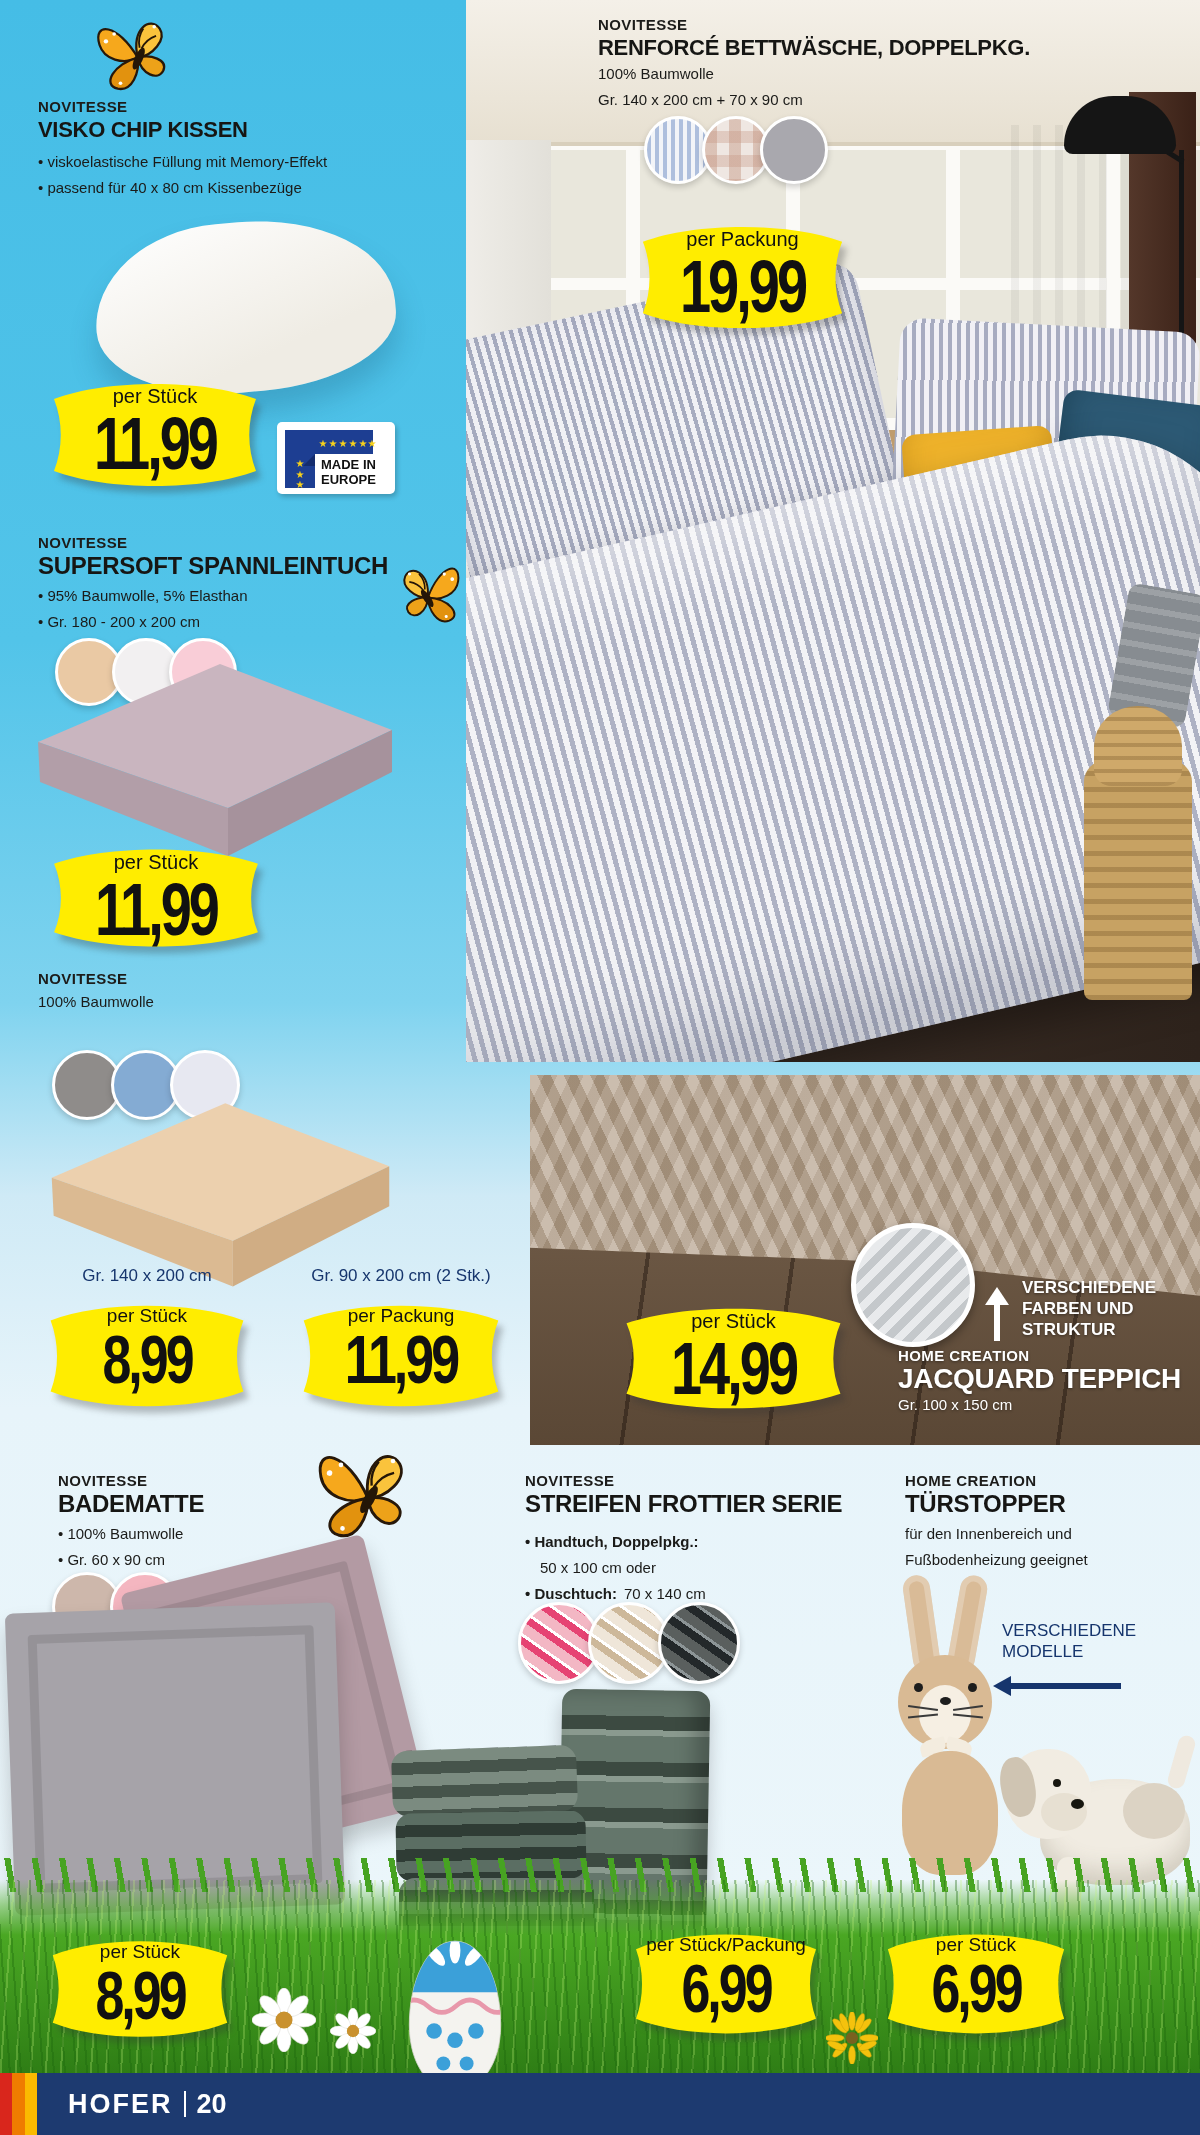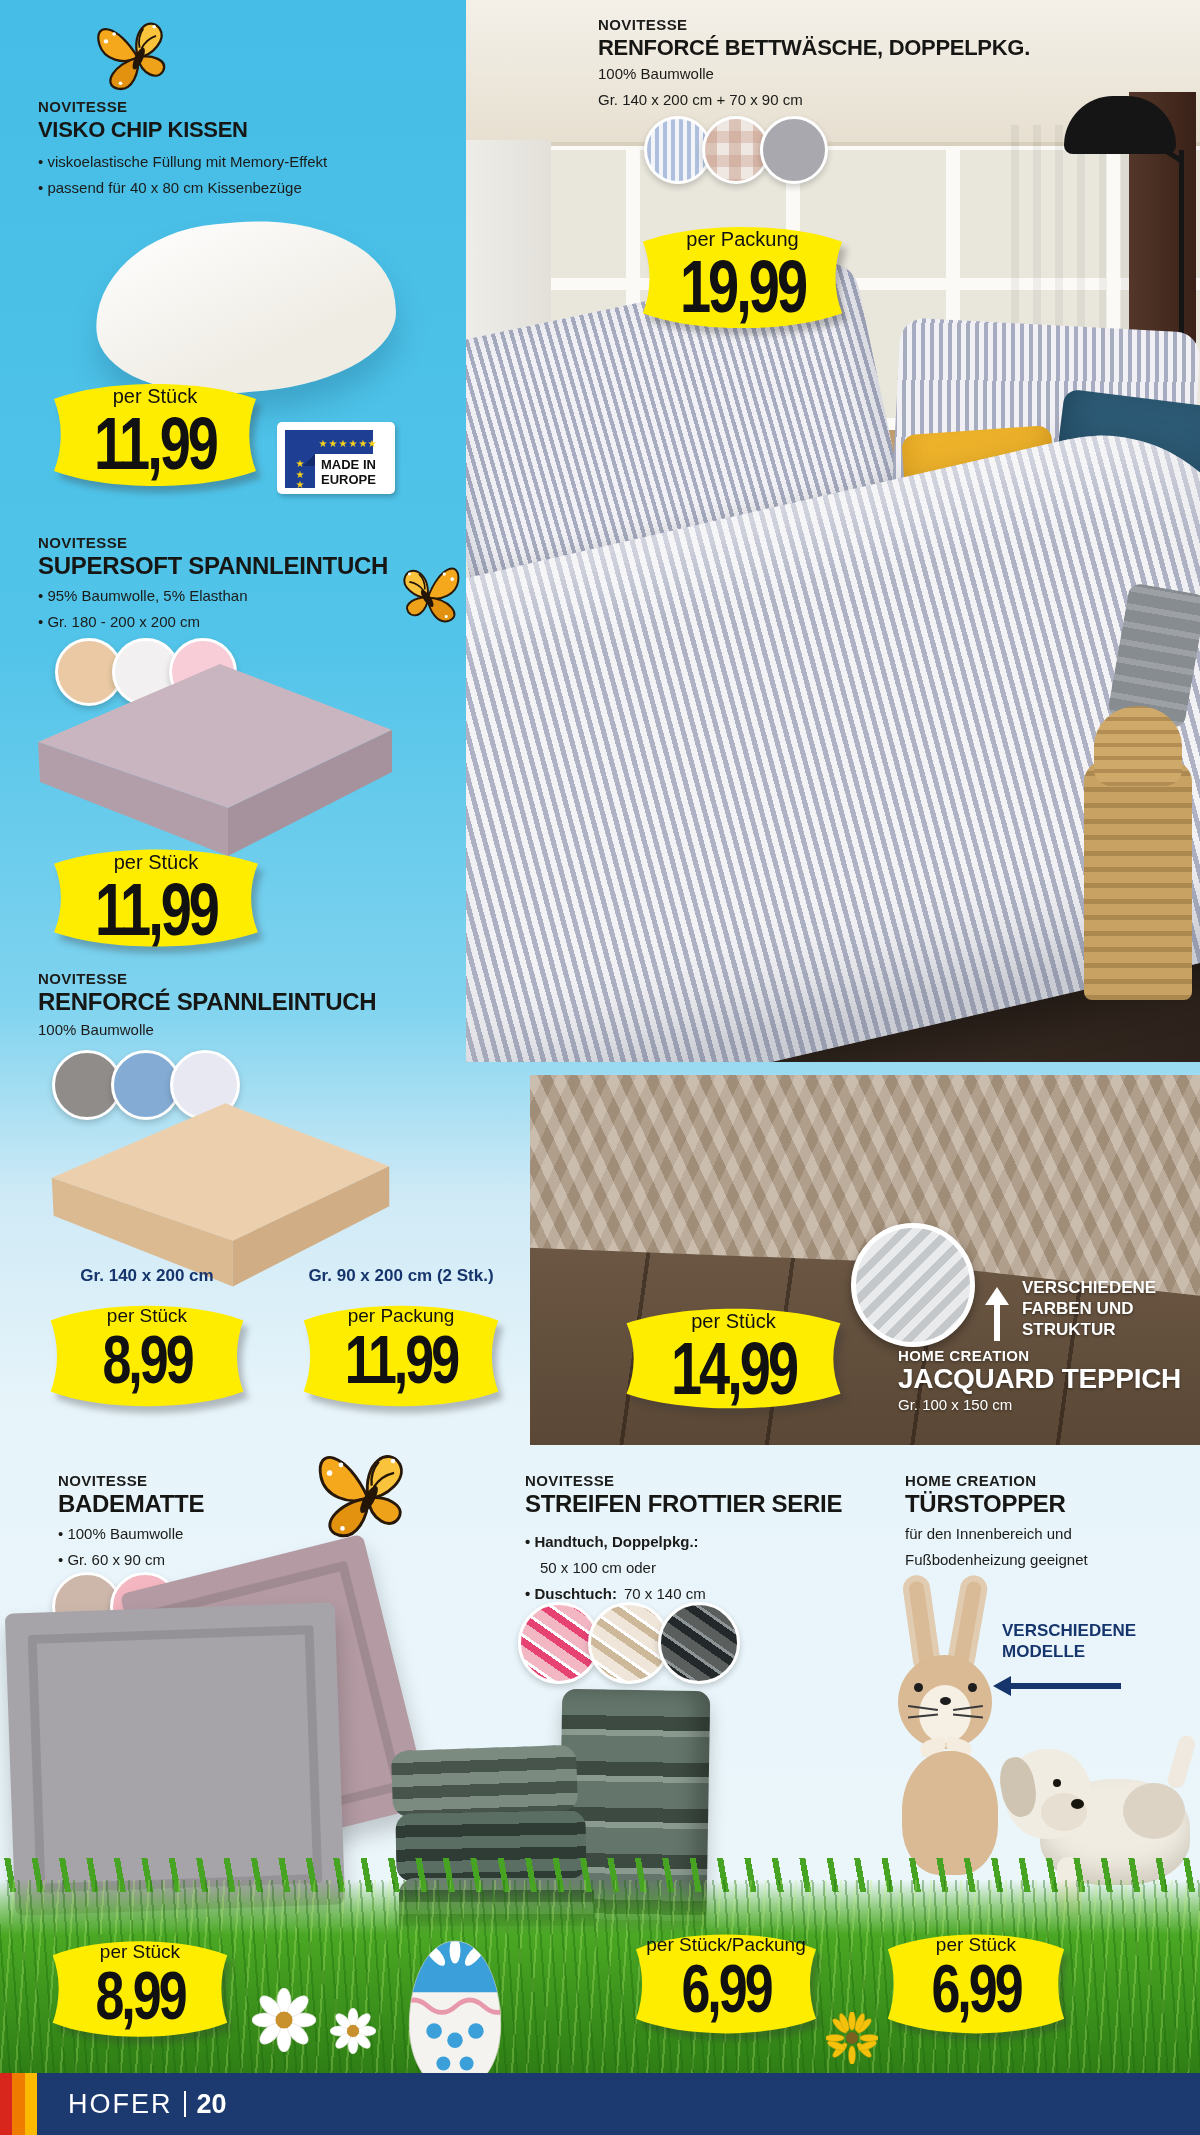--- a/index.html
+++ b/index.html
@@ -5,21 +5,21 @@
   html,body{margin:0;padding:0;background:#888;}
   #page{position:relative;width:1200px;height:2135px;overflow:hidden;
         font-family:"Liberation Sans","DejaVu Sans",sans-serif;
         background:linear-gradient(180deg,#45bde6 0%,#52c4e9 30%,#7fd3ef 47%,#cfeaf6 56%,#e7f4fa 66%,#edf7fb 100%);}
   .abs{position:absolute;}
   .brand{font-size:15px;font-weight:700;letter-spacing:.4px;color:#1c1c1a;}
   .ptitle{font-size:22px;font-weight:700;color:#161614;letter-spacing:-.3px;line-height:26px;margin-top:2px;}
   .pdesc{font-size:15px;color:#1b1b19;line-height:26px;}
   .bullet{padding-left:15px;text-indent:-15px;}
   .white{color:#fff;text-shadow:0 1px 3px rgba(0,0,0,.45);}
-  .navylbl{color:#16356d;font-weight:700;font-size:17px;}
+  .navylbl{color:#16356d;font-weight:400;font-size:17px;}
   .badge svg.bg{position:absolute;inset:0;width:100%;height:100%;filter:drop-shadow(5px 7px 3px rgba(50,50,50,.30));}
   .badge .lab{position:absolute;top:13px;left:0;width:100%;text-align:center;font-size:20px;color:#111;}
   .badge .pr{position:absolute;top:28px;left:0;width:100%;text-align:center;font-size:56px;font-weight:700;
              letter-spacing:-3px;color:#111;transform:scaleY(1.33);transform-origin:50% 0;}
   .badge.sm .lab{font-size:19px;top:11px;}
   .badge.sm .pr{font-size:52px;top:25px;}
   .swatch{position:absolute;border-radius:50%;border:3px solid #fff;box-shadow:0 3px 6px rgba(0,0,0,.18);}
   .matframe{position:absolute;inset:22px;border:9px solid rgba(0,0,0,.10);border-radius:4px;}
   .sep{display:inline-block;width:2px;height:26px;background:#fff;margin:0 11px;vertical-align:-5px;}
 </style>
@@ -216,21 +216,20 @@
   <div class="abs badge" style="left:45px;top:838px;width:222px;height:120px;">
     <svg class="bg" viewBox="0 0 220 126" preserveAspectRatio="none">
         <path d="M9,27 C62,7 158,7 211,27 C202,50 202,76 211,99 C158,119 62,119 9,99 C18,76 18,50 9,27 Z" fill="#ffed00"></path>
       </svg>
     <div class="lab">per Stück</div>
     <div class="pr">11,99</div>
   </div>
 
   <div class="abs" style="left:38px;top:970px;width:400px;">
     <div class="brand">NOVITESSE</div>
-    <div class="ptitle" style="font-size:24px;">RENFORCÉ SPANNLEINTUCH</div>
     <div class="pdesc" style="margin-top:2px;">100% Baumwolle</div>
   </div>
 
   <div class="swatch" style="left: 52px; top: 1050px; width: 64px; height: 64px; background: rgb(143, 140, 138);"></div>
   <div class="swatch" style="left: 111px; top: 1050px; width: 64px; height: 64px; background: rgb(132, 171, 211);"></div>
   <div class="swatch" style="left: 170px; top: 1050px; width: 64px; height: 64px; background: rgb(231, 232, 241);"></div>
 
   <svg class="abs" style="left:28px;top:1090px;width:385px;height:205px;" viewBox="0 0 370 215">
     <polygon points="8,92 190,14 362,80 198,158" fill="#ecd0ae"></polygon>
     <polygon points="8,92 198,158 198,206 10,132" fill="#dbba92"></polygon>
@@ -400,19 +399,19 @@
       </svg>
     <div class="lab">per Stück</div>
     <div class="pr">6,99</div>
   </div>
 
   <div class="abs" style="left:0;top:2073px;width:1200px;height:62px;background:#1d3a70;">
     <div class="abs" style="left:0;top:0;width:12px;height:62px;background:#d9261c;"></div>
     <div class="abs" style="left:12px;top:0;width:13px;height:62px;background:#ef7c00;"></div>
     <div class="abs" style="left:25px;top:0;width:12px;height:62px;background:#fbba00;"></div>
     <div class="abs" style="left:68px;top:0;height:62px;display:flex;align-items:center;color:#fff;font-size:27px;">
-      <span style="letter-spacing:2px;font-weight:400;">HOFER</span>
+      <span style="letter-spacing:2px;font-weight:700;">HOFER</span>
       <span class="sep"></span>
       <span style="font-weight:700;">20</span>
     </div>
   </div>
 
 </div>
 
 </body></html>

